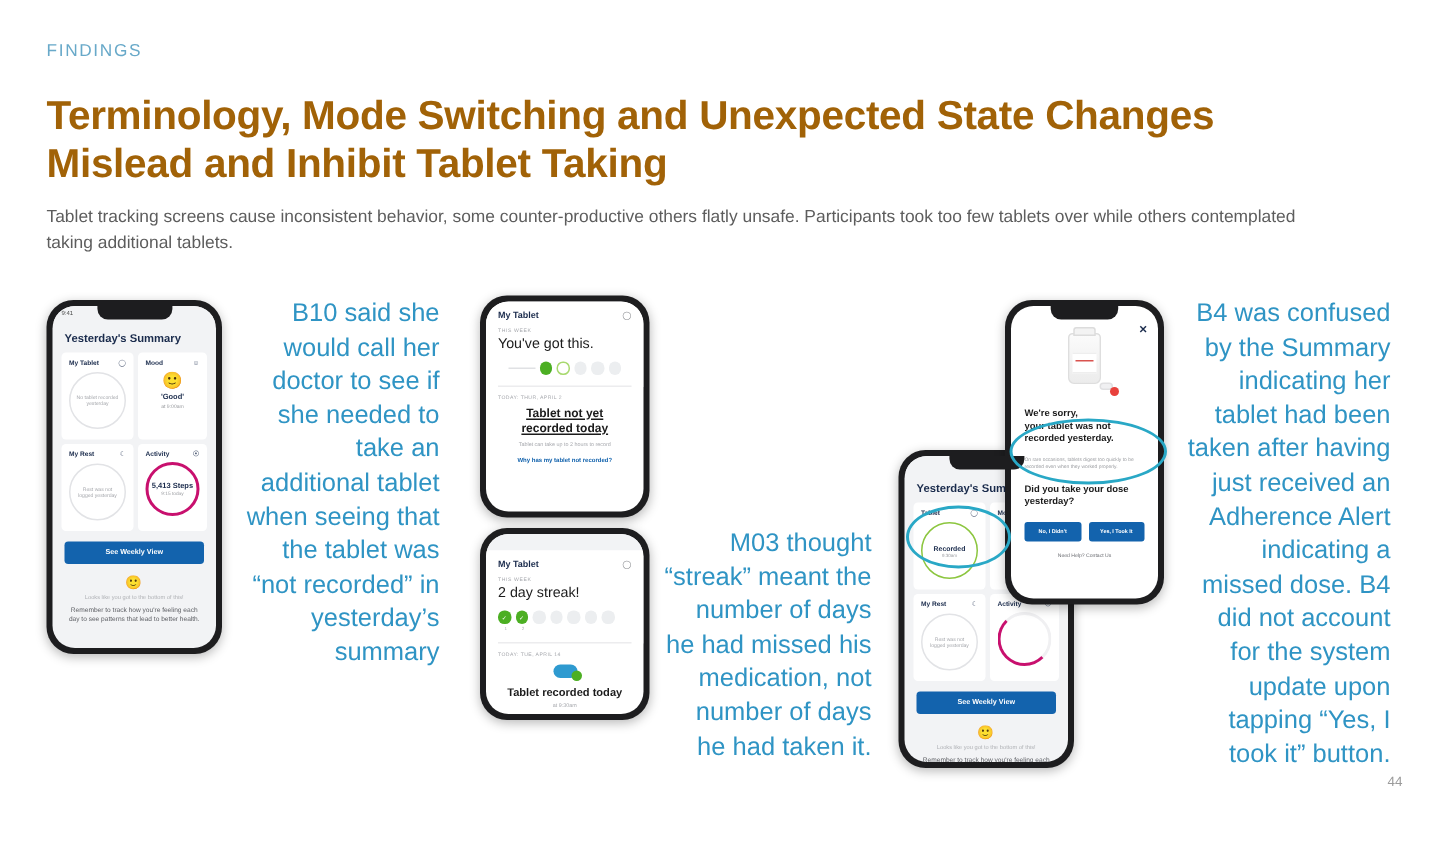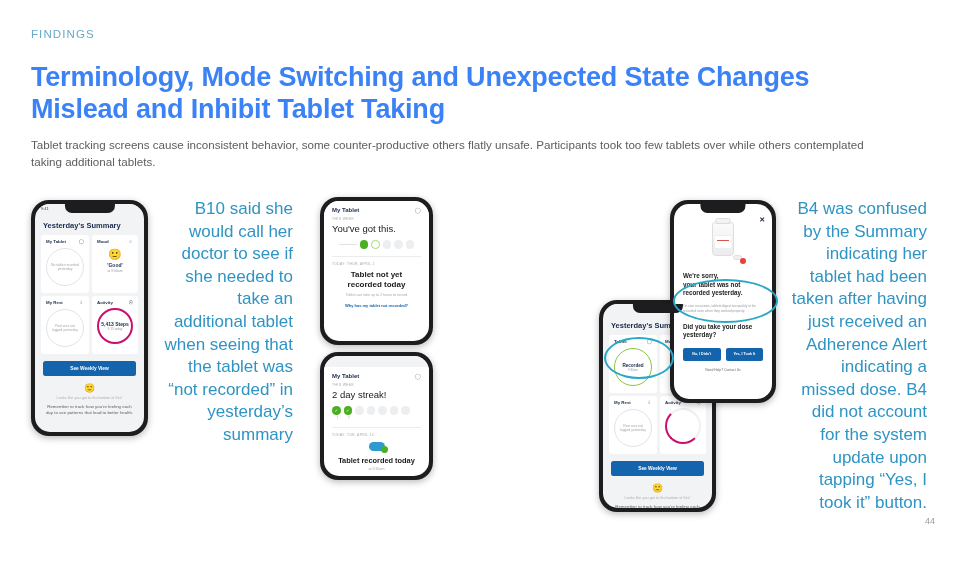--- a/index.html
+++ b/index.html
@@ -13,21 +13,21 @@
 
   
   .eyebrow {
     position: absolute; left: 31px; top: 28px;
     font-size: 11.5px; letter-spacing: 1.1px;
     color: #68a9c9; font-weight: 400;
   }
   .title {
     position: absolute; left: 31px; top: 62px; width: 880px;
     font-size: 27px; line-height: 1.18; font-weight: 700;
-    color: #3b82f6; letter-spacing: -0.2px;
+    color: #a16207; letter-spacing: -0.2px;
   }
   .subtitle {
     position: absolute; left: 31px; top: 137px; width: 845px;
     font-size: 11.6px; line-height: 1.45; color: #5d5d5d;
   }
 
   
   .anno {
     position: absolute;
     color: #2f94c4;
@@ -116,21 +116,21 @@
   .p2-sub { font-size:3.4px; color:#a6a8ad; letter-spacing:.4px; margin-top:4px; }
   .p2-big { font-size:9.5px; font-weight:400; color:#1b1b1b; margin-top:2px; }
   .p2-dots { display:flex; align-items:center; gap:3px; margin:6px 0 2px 0; justify-content:center; }
   .p2-dots .line { width:18px; height:1px; background:#e0e1e4; }
   .p2-dot { width:8.5px; height:8.5px; border-radius:50%; background:#eceef0; }
   .p2-dot.on { background:#4caf23; }
   .p2-dot.cur { background:#fff; border:1.2px solid #a8d96f; }
   .p2-div { height:1px; background:#ececee; margin: 7px 0 0 0; }
   .p2-daterow { font-size:3.4px; color:#a6a8ad; letter-spacing:.3px; padding:5px 8px 0 8px; }
   .p2-mid { text-align:center; padding: 4px 10px 0 10px; }
-  .p2-mid .h { font-size:8px; font-weight:700; color:#1b1b1b; line-height:1.25; }
+  .p2-mid .h { font-size:8px; font-weight:700; color:#1b1b1b; line-height:1.25;text-decoration:underline; }
   .p2-mid .s { font-size:3.6px; color:#a6a8ad; margin-top:3px; line-height:1.35; }
   .p2-link { text-align:center; font-size:4px; font-weight:700; color:#1363ad; margin-top:6px; }
 
   
   #phone3 { left: 320px; top: 352px; width: 113px; height: 128px; }
   #phone3 .screen { background:#fff; }
   .p3-top { height: 11px; background:#f2f3f5; }
   .p3-pill {
     width:8.5px; height:8.5px; border-radius:50%; background:#eceef0;
     display:flex; align-items:center; justify-content:center;
@@ -328,20 +328,21 @@
       </div>
       <div class="p2-daterow">TODAY: TUE, APRIL 14</div>
       <div style="text-align:center; padding-top:5px;">
         <div class="p3-tabimg"></div>
         <div style="font-size:7.4px;font-weight:700;color:#1b1b1b;margin-top:5px;">Tablet recorded today</div>
         <div style="font-size:3.6px;color:#a6a8ad;margin-top:2px;">at 9:30am</div>
       </div>
     </div>
   </div>
 
+  <div class="anno" id="anno-m03">M03 thought “streak” meant the number of days he had missed his medication, not number of days he had taken it.</div>
 
   <div class="phone" id="phone4">
     <div class="screen">
       <div class="notch"></div>
       <div class="p1-statusbar"></div>
       <div class="p1-head">Yesterday's Summary</div>
       <div class="p1-grid">
 
         <div class="p1-card">
           <div class="cap">Tablet</div>

